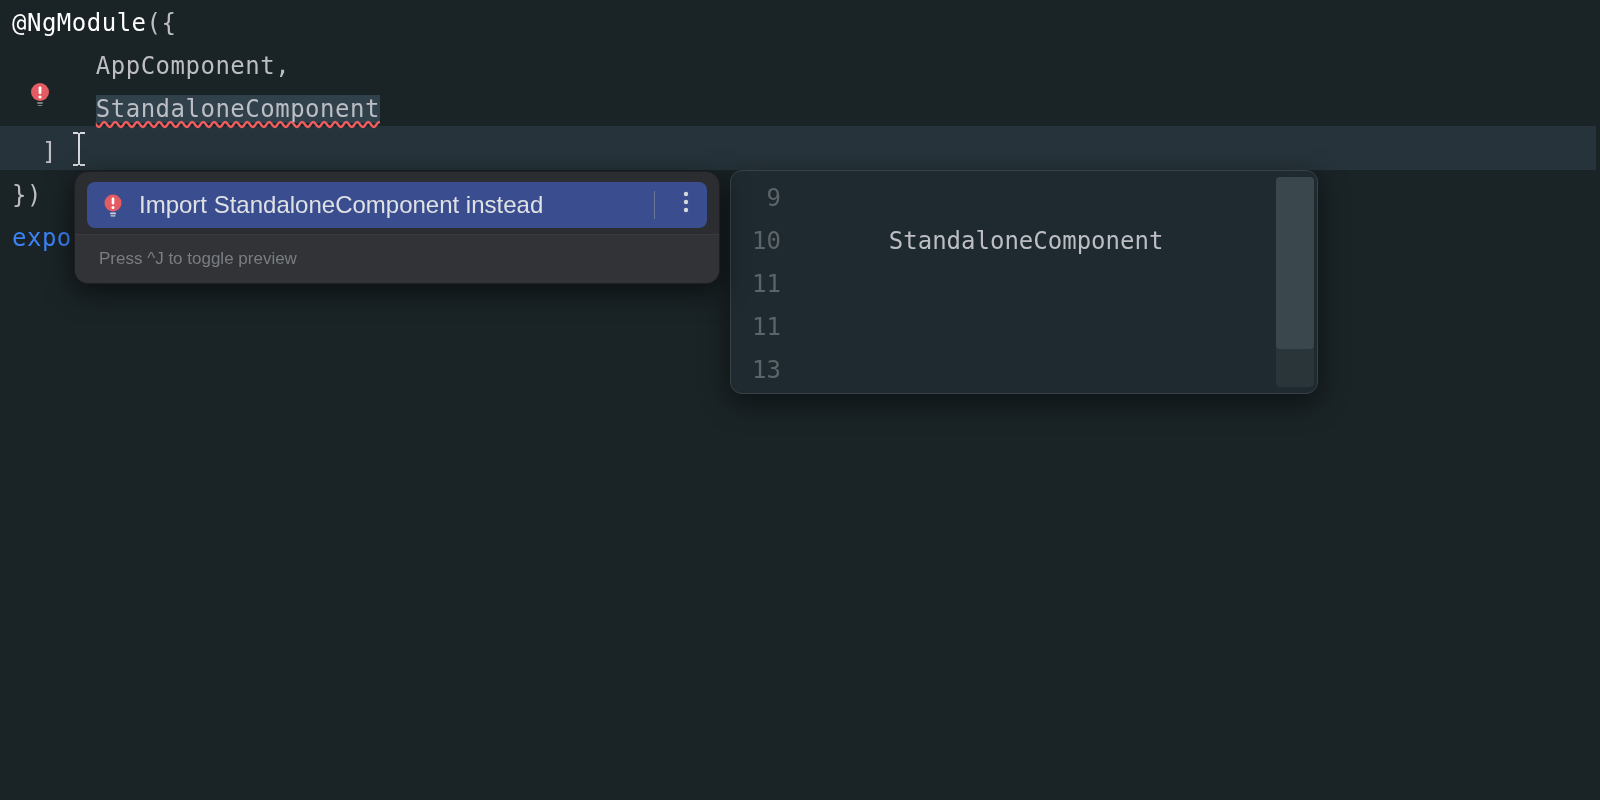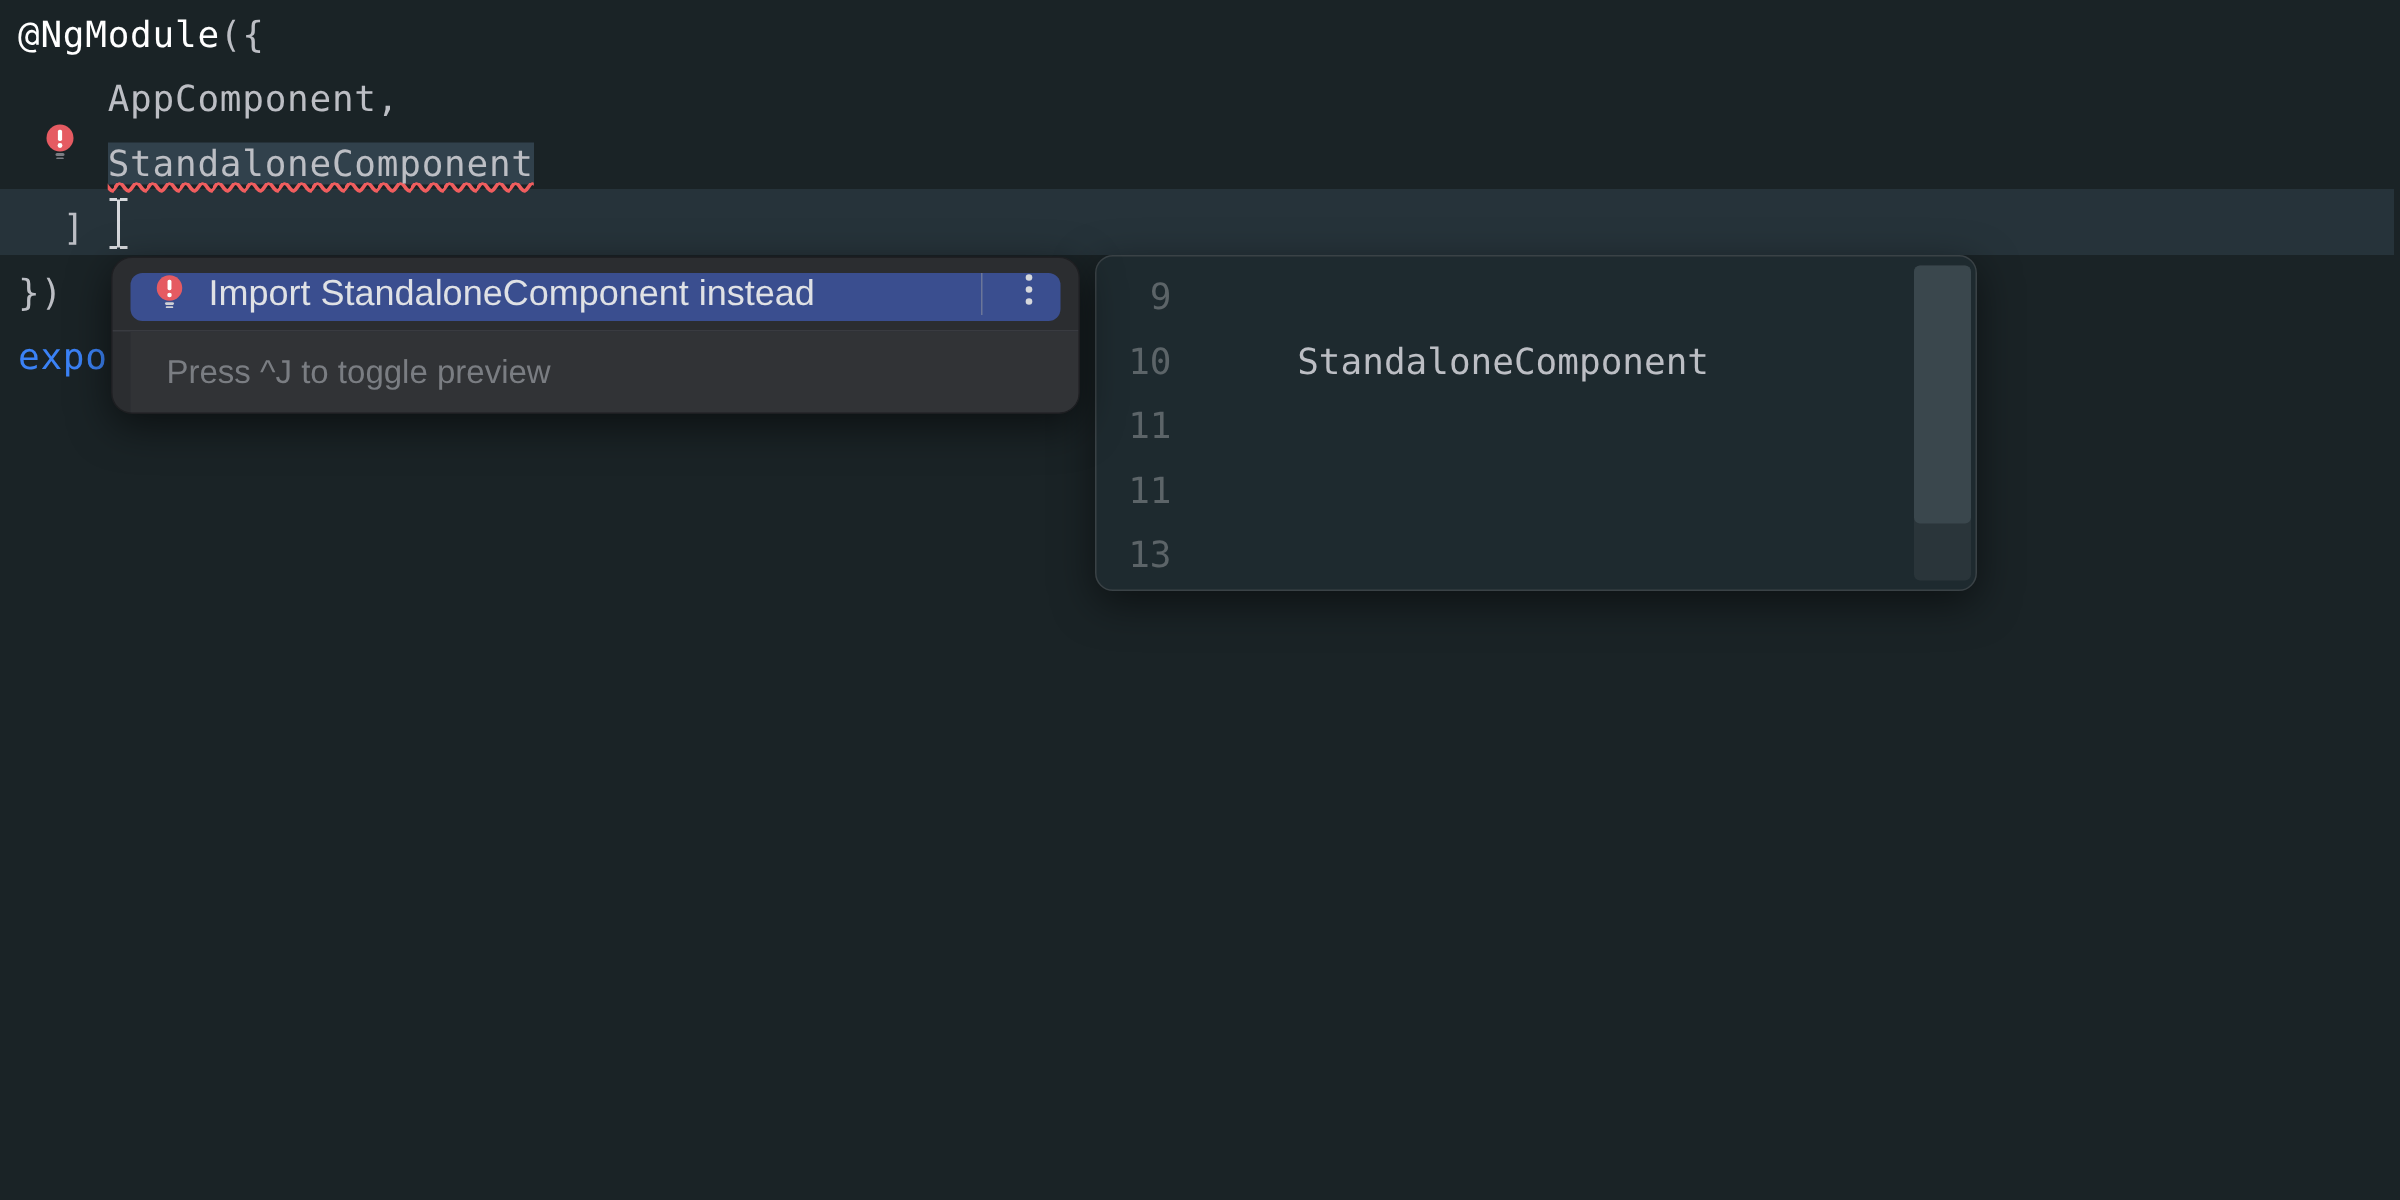--- a/index.html
+++ b/index.html
@@ -17,21 +17,21 @@
     position: absolute;
     top: 0; left: 0; right: 0; bottom: 0;
     padding-top: 2px;
     padding-left: 12px;
     line-height: 43px;
     letter-spacing: 0.5px;
   }
   .line { white-space: pre; position: relative; }
   .decorator { color: #ffffff; }
   .prop { color: #c77dba; }
-  .ident { color: #bcbec4; }
+  .ident { color: #bcbec4; margin-left: 24px; }
   .kw { color: #3b82f6; }
   .punc { color: #bcbec4; }
   .squiggle {
     text-decoration: underline wavy #f05d5e;
     text-decoration-skip-ink: none;
     text-underline-offset: 4px;
   }
   .error-gutter {
     position: absolute;
     left: 28px;
@@ -70,21 +70,22 @@
     width: 646px;
     background: #2b2d30;
     border: 1px solid #1e1f22;
     border-radius: 14px;
     box-shadow: 0 8px 28px rgba(0,0,0,0.55);
     z-index: 20;
     overflow: hidden;
   }
   .qf-item {
     display: flex;
-    height: 32px;
+    align-items: center;
+    height: 46px;
     padding: 0 14px;
     gap: 14px;
     font-family: -apple-system, 'Segoe UI', sans-serif;
     font-size: 24px;
     color: #dfe1e5;
   }
   .qf-item.selected {
     background: #3a4e8f;
     border-radius: 8px;
     margin: 10px 12px 2px 12px;
@@ -94,23 +95,22 @@
   }
   .qf-separator {
     height: 1px;
     background: #393b40;
     margin: 6px 0 0 0;
   }
   .qf-footer {
     background: #313336;
     padding: 14px 24px;
     font-family: -apple-system, 'Segoe UI', sans-serif;
-    font-size: 22px;
+    font-size: 17px;
     color: #7a7d82;
-    margin-left: 12px;
   }
   .qf-divider {
     width: 1px;
     height: 28px;
     background: #6b7699;
     margin-left: auto;
   }
   .qf-more {
     color: #c9cdd6;
     font-size: 22px;

